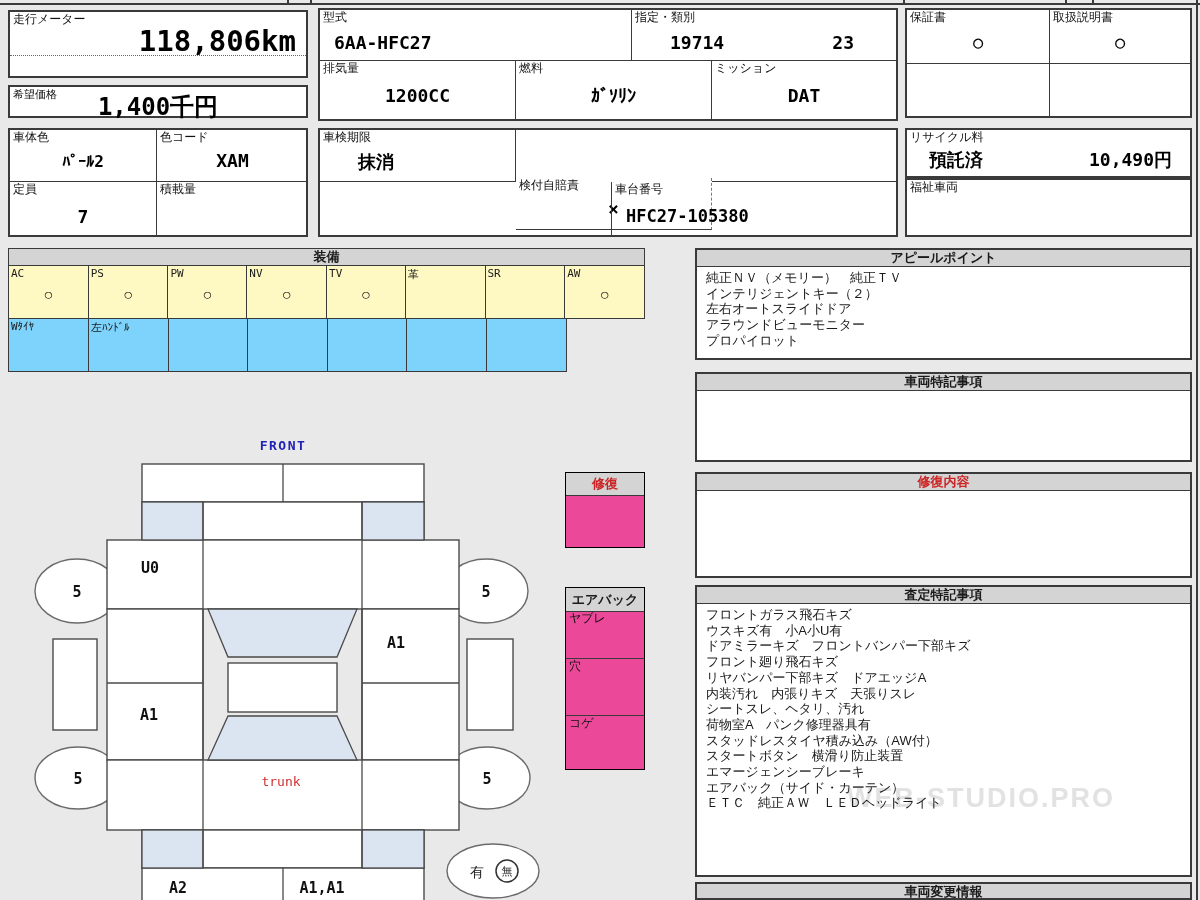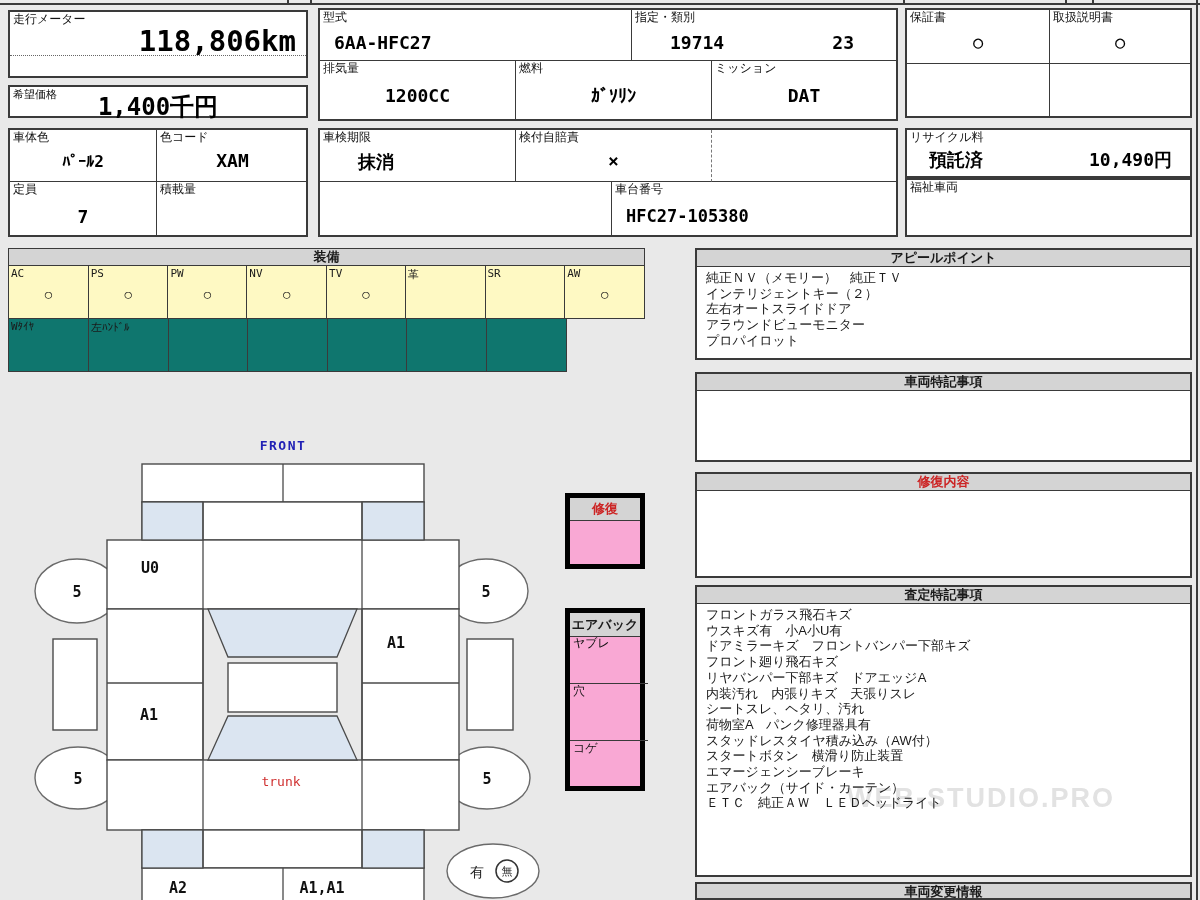--- a/index.html
+++ b/index.html
@@ -1,22 +1,22 @@
 <!DOCTYPE html>
 <html><head>
 <meta charset="utf-8">
 <style>
   html,body{margin:0;padding:0;background:#8a8a8a;}
   .canvas{position:relative;width:1200px;height:900px;background:#e9e9e9;overflow:hidden;
           font-family:"Liberation Sans","DejaVu Sans",sans-serif;color:#1a1a1a;}
   .box{position:absolute;background:#fff;border:2px solid #3a3a3a;box-sizing:border-box;}
-  .thinbox{position:absolute;background:#f9a8d4;border:5px solid #000000;box-sizing:border-box;margin-top:21px;}
+  .thinbox{position:absolute;background:#ec4899;border:1px solid #000000;box-sizing:border-box;}
   .cell{position:absolute;box-sizing:border-box;}
   .br{border-right:1px solid #3a3a3a;}
-  .brd{border-right:1px dashed #777;}
+  .brd{border-right:1px dashed #777;margin-top:48px;}
   .bb{border-bottom:1px solid #3a3a3a;}
   .lbl{position:absolute;top:1px;left:3px;font-size:12px;line-height:13px;color:#111;white-space:nowrap;}
   .val{font-family:"DejaVu Sans Mono","Liberation Mono",monospace;font-weight:bold;color:#000;white-space:nowrap;}
   .hdr{position:absolute;left:0;right:0;top:0;background:#d4d4d4;border-bottom:1px solid #3a3a3a;
        text-align:center;font-weight:bold;font-size:13px;line-height:16px;height:16px;}
   .hdr.red{color:#cc2424;}
   .bodylines{position:relative;z-index:1;padding:4px 9px;font-size:13px;line-height:15.7px;}
   .dotline{position:absolute;left:0;right:0;border-top:1px dotted #666;}
   .tick{position:absolute;top:0;width:2px;height:4px;background:#3a3a3a;}
   .eq-cell{position:relative;box-sizing:border-box;border-right:1px solid #3a3a3a;height:100%;}
@@ -163,21 +163,21 @@
         </div>
       <div class="eq-cell" style="width:80px;">
           <span class="eq-lbl">SR</span>
           <div class="eq-mark"></div>
         </div>
       <div class="eq-cell" style="width:79px;">
           <span class="eq-lbl">AW</span>
           <div class="eq-mark">○</div>
         </div>
     </div>
-    <div style="position:absolute;left:0;top:70px;width:559px;height:54px;background:#0f766e;border:1px solid #3a3a3a;box-sizing:border-box;display:flex;">
+    <div style="position:absolute;left:0;top:70px;width:559px;height:54px;background:#7dd3fc;border:1px solid #3a3a3a;box-sizing:border-box;display:flex;">
       <div class="eq-cell" style="width:80px;">
           <span class="eq-lbl">Wﾀｲﾔ</span>
         </div>
       <div class="eq-cell" style="width:80px;">
           <span class="eq-lbl">左ﾊﾝﾄﾞﾙ</span>
         </div>
       <div class="eq-cell" style="width:79px;">
           <span class="eq-lbl"></span>
         </div>
       <div class="eq-cell" style="width:80px;">

